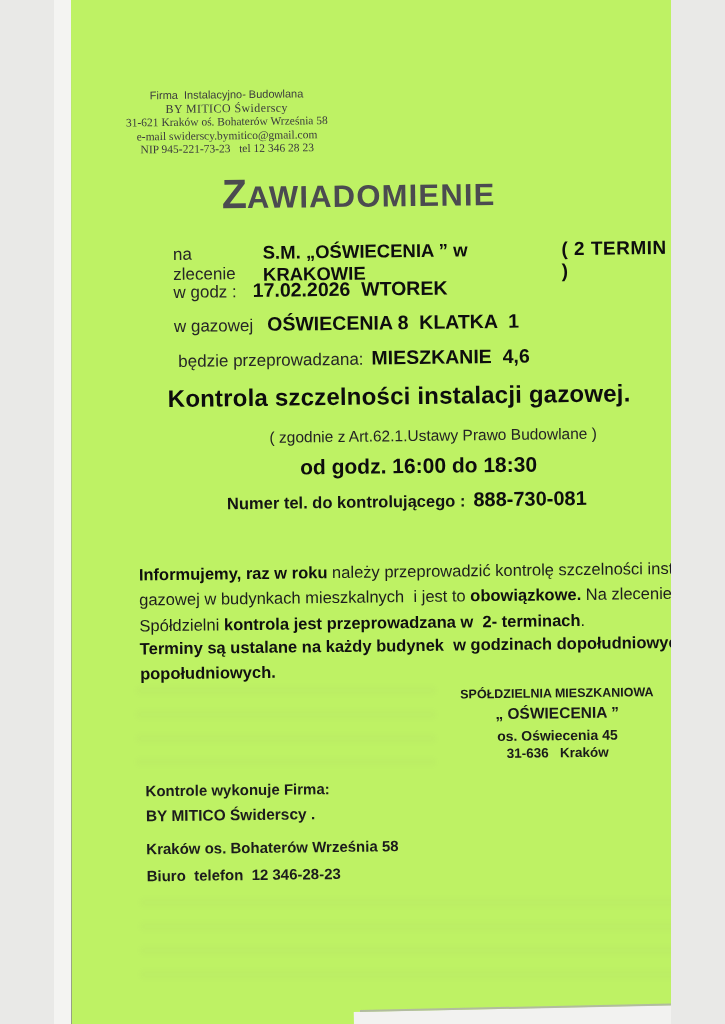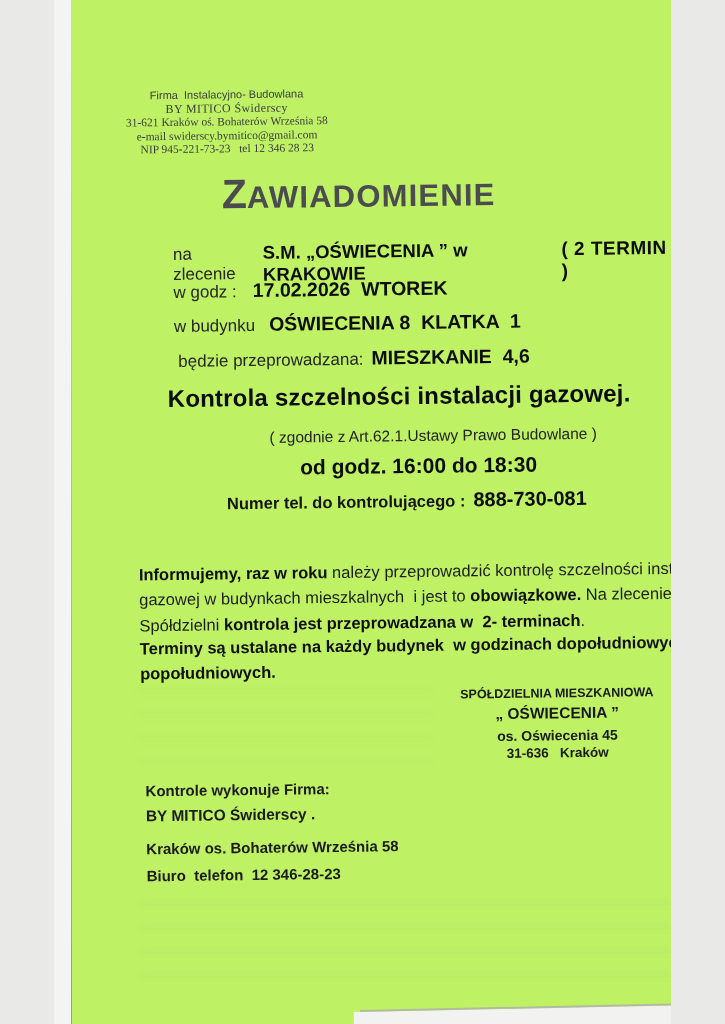--- a/index.html
+++ b/index.html
@@ -101,21 +101,21 @@
       <span class="val" data-bind="document.order_line.client">S.M. „OŚWIECENIA ” w KRAKOWIE</span>
       <span class="val term" data-bind="document.order_line.term">( 2 TERMIN )</span>
     </div>
 
     <div class="row row-date">
       <span class="lbl" data-bind="document.date_line.label">w godz :</span>
       <span class="val" data-bind="document.date_line.value">17.02.2026  WTOREK</span>
     </div>
 
     <div class="row row-building">
-      <span class="lbl" data-bind="document.building_line.label">w budynku</span>
+      <span class="lbl" data-bind="document.building_line.label">w gazowej</span>
       <span class="val" data-bind="document.building_line.value">OŚWIECENIA 8  KLATKA  1</span>
     </div>
 
     <div class="row row-scope">
       <span class="lbl" data-bind="document.scope_line.label">będzie przeprowadzana:</span>
       <span class="val" data-bind="document.scope_line.value">MIESZKANIE  4,6</span>
     </div>
 
     <div class="subject" data-bind="document.subject">Kontrola szczelności instalacji gazowej.</div>
 

